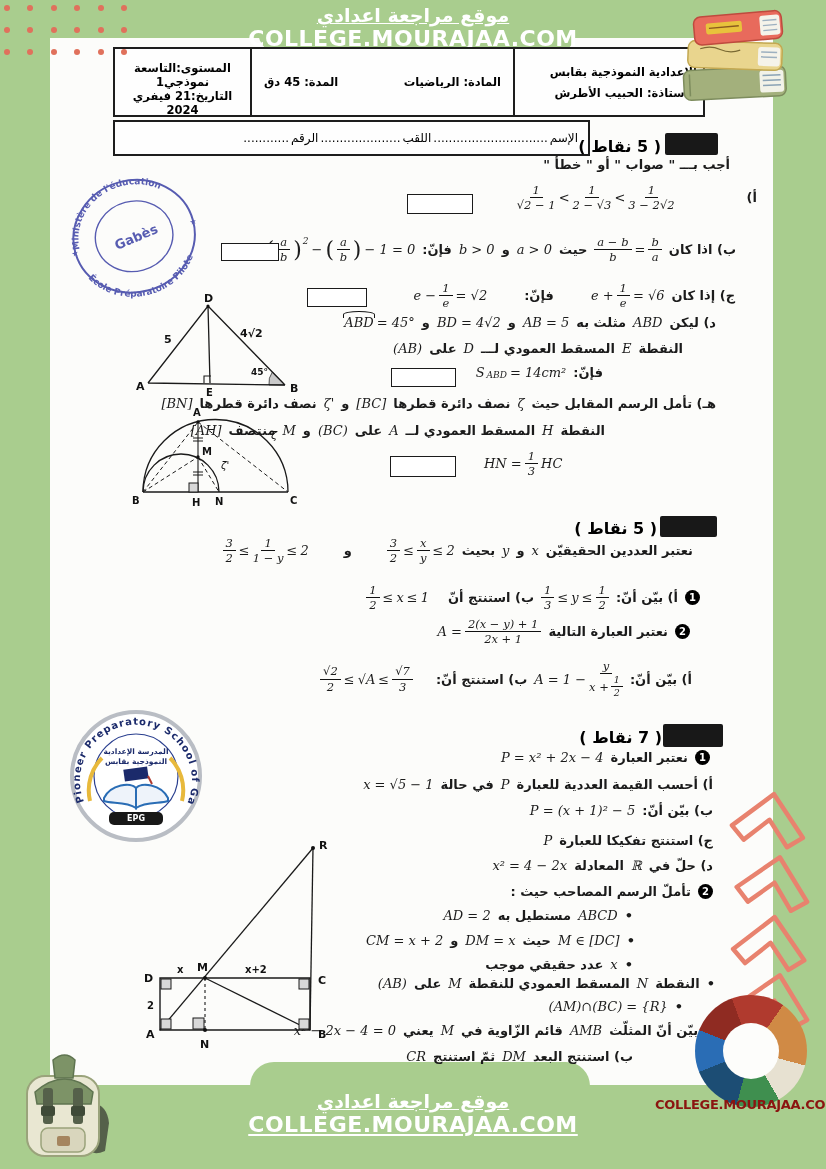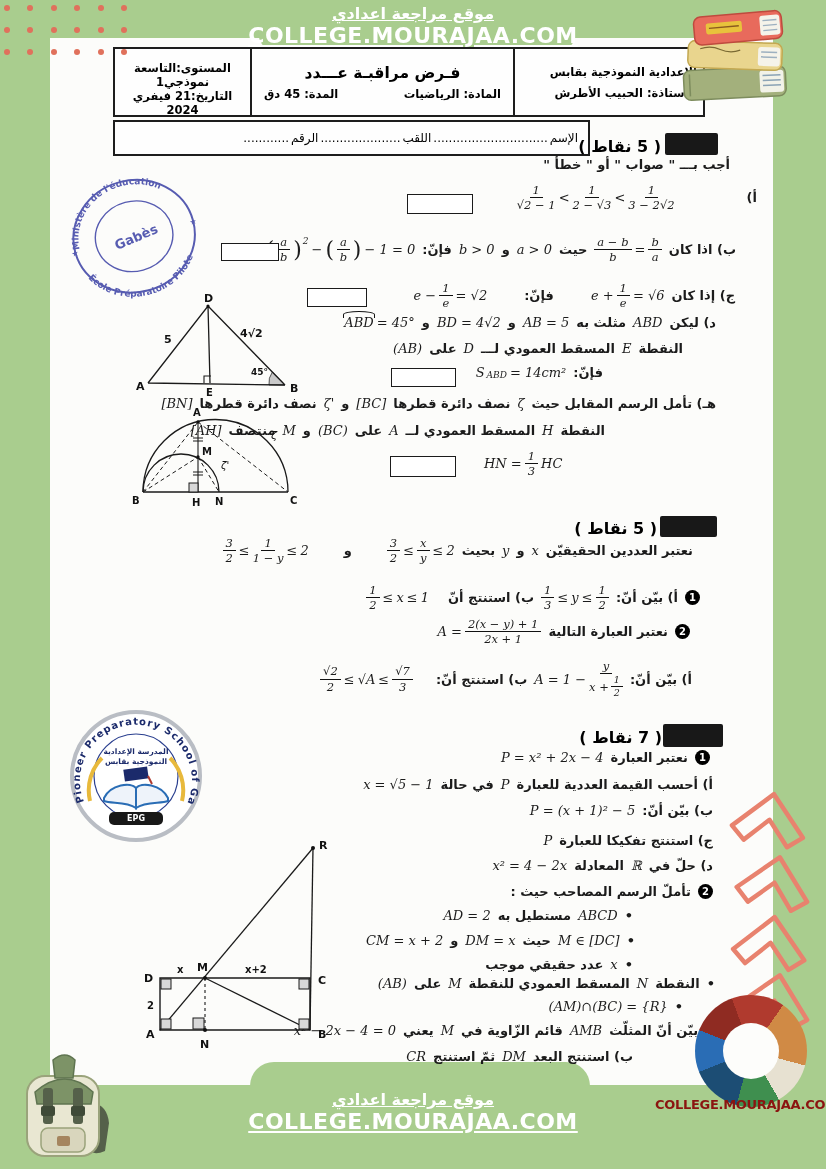--- a/index.html
+++ b/index.html
@@ -5,21 +5,21 @@
   * { box-sizing: border-box; margin: 0; padding: 0; }
   body { font-family: "DejaVu Sans", sans-serif; }
   .canvas { position: relative; width: 826px; height: 1169px; background: #a9cd8e; overflow: hidden; }
   .page { position: absolute; left: 50px; top: 38px; width: 723px; height: 1047px; background: #fcfcfa; z-index: 1; }
 
   
   .top-tab { position: absolute; left: 258px; top: 0; width: 318px; height: 55px; background: #a9cd8e; border-radius: 0 0 24px 24px; z-index: 2; }
   .bottom-band { position: absolute; left: 0; top: 1085px; width: 826px; height: 84px; background: #a9cd8e; z-index: 2; }
   .bottom-tab { position: absolute; left: 250px; top: 1062px; width: 340px; height: 40px; background: #a9cd8e; border-radius: 24px 24px 0 0; z-index: 2; }
   .banner { position: absolute; left: 0; width: 826px; text-align: center; z-index: 3; color: #fff; }
-  .banner .t1 { font-size: 16px; font-weight: bold; text-decoration: underline; }
+  .banner .t1 { font-size: 19px; font-weight: bold; text-decoration: underline; }
   .banner .t2 { font-size: 22px; font-weight: bold; text-decoration: underline; letter-spacing: .5px; }
 
   
   .dot { position: absolute; width: 6px; height: 6px; border-radius: 50%; background: #e0715c; z-index: 6; }
 
   
   .extable { position: absolute; left: 113px; top: 47px; width: 592px; height: 70px; border: 2px solid #1d1d1d; display: flex; direction: rtl; background: #fefefe; z-index: 4; }
   .cell { border-left: 2px solid #1d1d1d; display: flex; flex-direction: column; justify-content: space-around; padding: 12px 6px; direction: rtl; }
   .cell:last-child { border-left: none; }
   .c-school { width: 190px; font-size: 11.5px; font-weight: bold; text-align: right; }
@@ -88,21 +88,20 @@
       <i class="dot" style="left:98px;top:49px"></i>
       <i class="dot" style="left:121px;top:49px"></i>
   </div>
 
   <div class="extable">
     <div class="cell c-school">
       <div>الاعدادية النموذجية بقابس</div>
       <div>الأستاذة: الحبيب الأطرش</div>
     </div>
     <div class="cell c-center">
-      <div class="title">فـرض مراقبـة عـــدد</div>
       <div class="row2">
         <span>المادة: الرياضيات</span>
         <span>المدة: 45 دق</span>
       </div>
     </div>
     <div class="cell c-level">
       <div>المستوى:التاسعة نموذجي1</div>
       <div>التاريخ:21 فيفري 2024</div>
     </div>
   </div>

